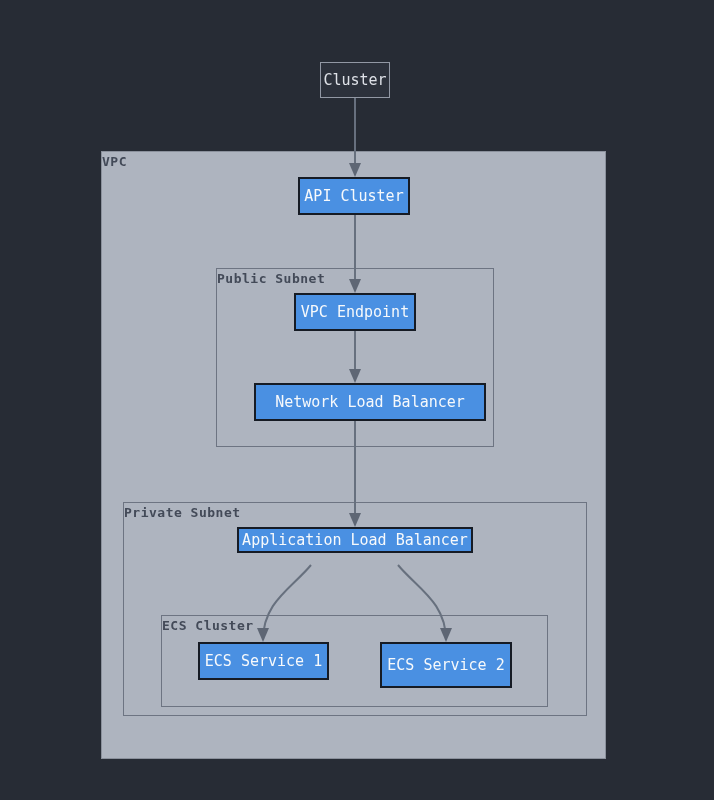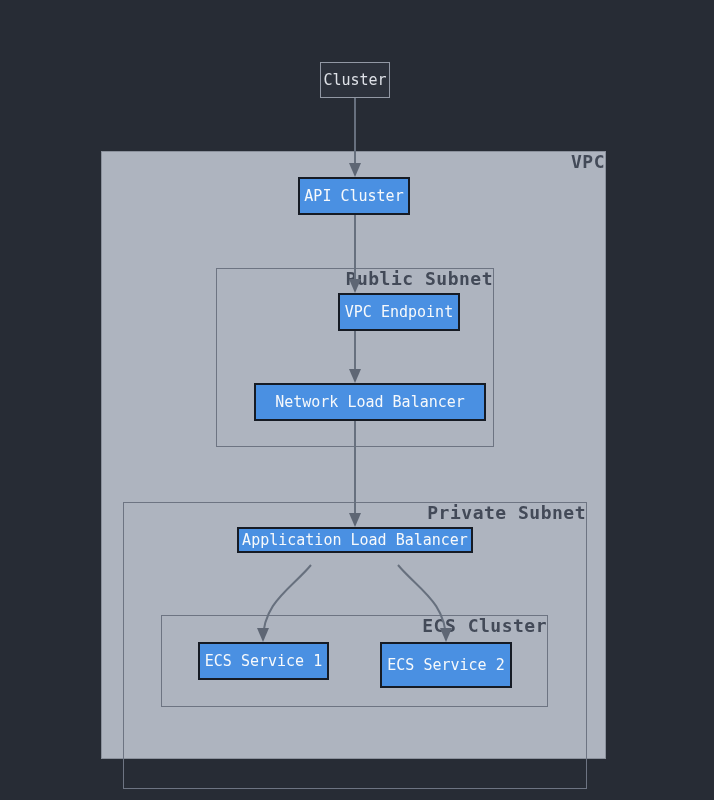--- a/index.html
+++ b/index.html
@@ -24,28 +24,28 @@
   .vpc {
     left: 101px; top: 151px; width: 505px; height: 608px;
     background: #aeb4bf;
     border: 1px solid #8b919c;
   }
   .subnet, .cluster {
     border: 1.5px solid #6d7482;
     background: transparent;
   }
   .public-subnet  { left: 216px; top: 268px; width: 278px; height: 179px; }
-  .private-subnet { left: 123px; top: 502px; width: 464px; height: 287px; padding-left: 28px; }
+  .private-subnet { left: 123px; top: 502px; width: 464px; height: 214px; padding-left: 28px; }
   .ecs-cluster    { left: 161px; top: 615px; width: 387px; height: 92px; }
 
   .container-label {
     position: absolute;
     top: 1px; left: 0; right: 0;
-    text-align: right;
-    font-size: 18px;
+    text-align: left;
+    font-size: 13px;
     font-weight: bold;
     color: #434a58;
     letter-spacing: 0.5px;
     line-height: 17px;
     pointer-events: none;
   }
 
   
   .edges {
     position: absolute;
@@ -68,21 +68,21 @@
     background: #2c313b;
     border: 1.5px solid #9298a4;
     color: #dee1e7;
   }
   .node-blue {
     background: #4a90e2;
     border: 2px solid #161b24;
     color: #f7f9fb;
   }
   .node-api-gateway  { left: 298px; top: 177px; width: 112px; height: 38px; }
-  .node-vpc-endpoint { left: 294px; top: 293px; width: 122px; height: 38px; margin-left: 44px; }
+  .node-vpc-endpoint { left: 294px; top: 293px; width: 122px; height: 38px; }
   .node-nlb          { left: 254px; top: 383px; width: 232px; height: 38px; }
   .node-alb          { left: 237px; top: 527px; width: 236px; height: 26px; }
   .node-ecs1         { left: 198px; top: 642px; width: 131px; height: 38px; }
   .node-ecs2         { left: 380px; top: 642px; width: 132px; height: 46px; }
 </style>
 </head>
 <body>
 
 <div class="stage">
 

